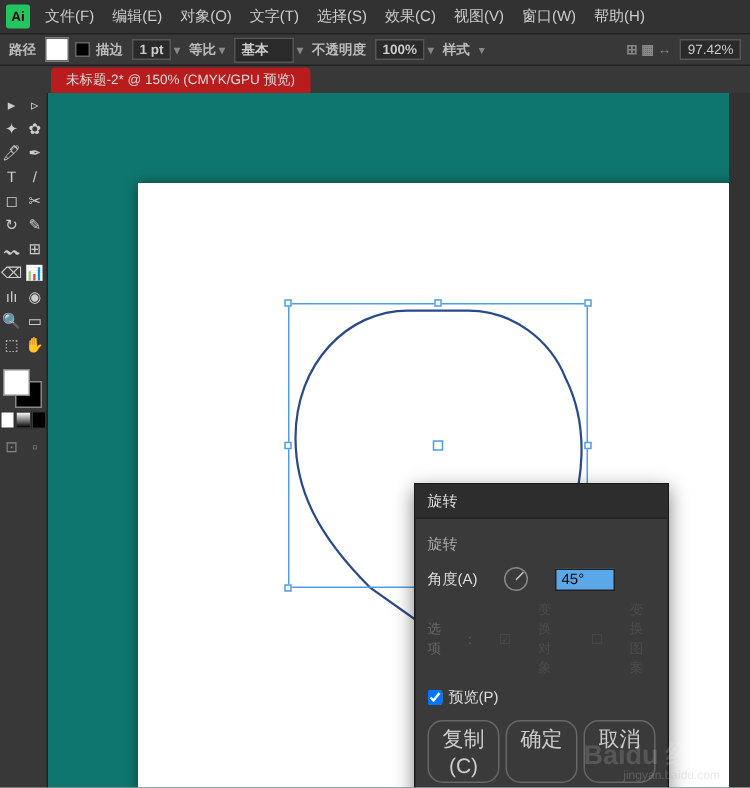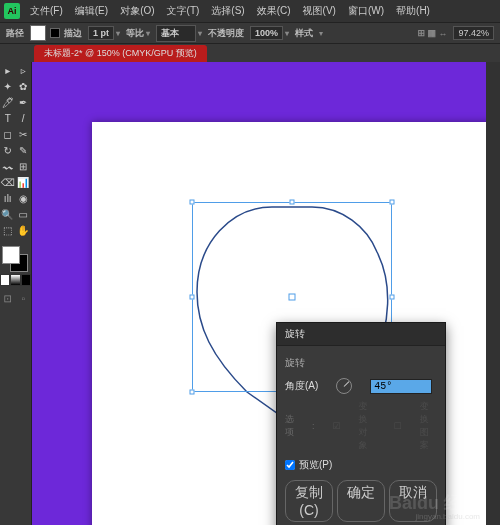--- a/index.html
+++ b/index.html
@@ -21,36 +21,36 @@
 .workarea { position:absolute; top:62px; left:0; right:0; bottom:0; display:flex; }
 .toolbar { width:32px; background:#383838; display:flex; flex-direction:column; border-right:1px solid #222; }
 .toolrow { display:flex; }
 .tool { width:16px; height:16px; display:flex; align-items:center; justify-content:center; color:#ccc; font-size:10px; cursor:pointer; }
 .colorpick { margin-top:6px; width:32px; height:30px; position:relative; }
 .fg { position:absolute; width:18px; height:18px; background:#fff; border:1px solid #888; top:2px; left:2px; }
 .bg { position:absolute; width:18px; height:18px; background:#000; border:1px solid #888; top:10px; left:10px; }
 .below-swatch { height:12px; display:flex; }
 .below-swatch div { flex:1; border:1px solid #333; }
 
-.canvas-area { flex:1; background:#6d28d9; position:relative; overflow:hidden; }
+.canvas-area { flex:1; background:#0f766e; position:relative; overflow:hidden; }
 .right-strip { width:14px; background:#323232; }
 .artboard { position:absolute; top:60px; left:60px; width:480px; height:480px; background:#fff; box-shadow:0 0 8px rgba(0,0,0,.4); }
 
 .sel-box { position:absolute; border:1px solid #4f9de8; }
 .sel-handle { position:absolute; width:5px; height:5px; background:#fff; border:1px solid #4f9de8; transform:translate(-50%,-50%); }
 .shape-path { position:absolute; }
 
 .dialog { position:absolute; right:40px; top:260px; width:170px; background:#3a3a3a; border:1px solid #1a1a1a; box-shadow:0 4px 12px rgba(0,0,0,.5); color:#ddd; font-size:10px; }
 .dlg-title { background:#2d2d2d; padding:4px 8px; border-bottom:1px solid #222; }
 .dlg-body { padding:10px 8px; }
 .dlg-section { margin-bottom:8px; color:#aaa; }
 .dlg-row { display:flex; align-items:center; margin:6px 0; gap:18px; }
 .angle-dial { width:16px; height:16px; border:1px solid #888; border-radius:50%; position:relative; }
 .angle-dial::after { content:""; position:absolute; width:7px; height:1px; background:#ccc; top:50%; left:50%; transform-origin:left; transform:rotate(-45deg); }
-.dlg-input { background:#5aa8e8; color:#000; border:1px solid #222; width:62px; padding:1px 3px; font-size:10px;font-family:Liberation Mono, monospace; }
+.dlg-input { background:#5aa8e8; color:#000; border:1px solid #222; width:40px; padding:1px 3px; font-size:10px; }
 .dlg-check { display:flex; align-items:center; gap:4px; }
 .dlg-check input { width:10px; height:10px; }
 .dlg-opts { color:#666; font-size:9px; }
 .dlg-buttons { display:flex; gap:4px; margin-top:8px; }
 .dlg-btn { flex:1; border:1px solid #666; border-radius:10px; padding:3px 0; text-align:center; background:transparent; color:#ccc; font-size:14px; cursor:pointer; }
 
 .watermark { position:absolute; right:20px; bottom:10px; color:rgba(255,255,255,.15); font-size:18px; font-weight:bold; pointer-events:none; }
 .watermark-sub { position:absolute; right:20px; bottom:4px; color:rgba(180,180,180,.3); font-size:8px; pointer-events:none; }
 </style>
 </head>

